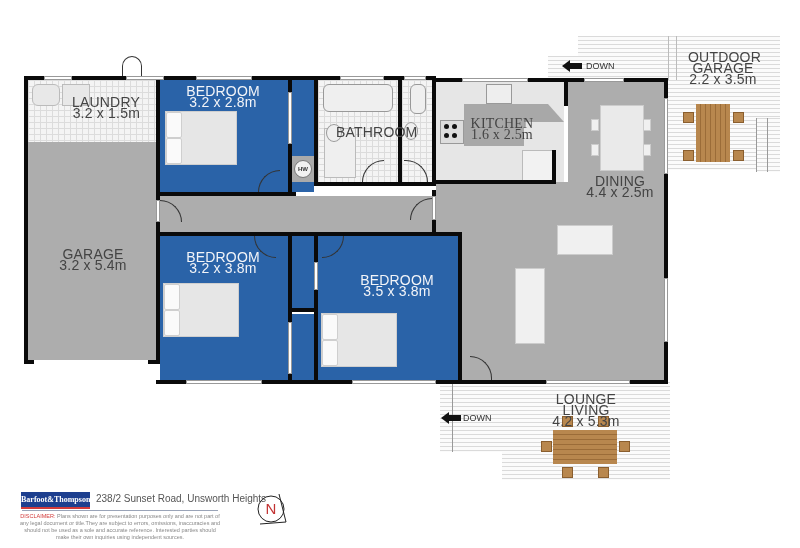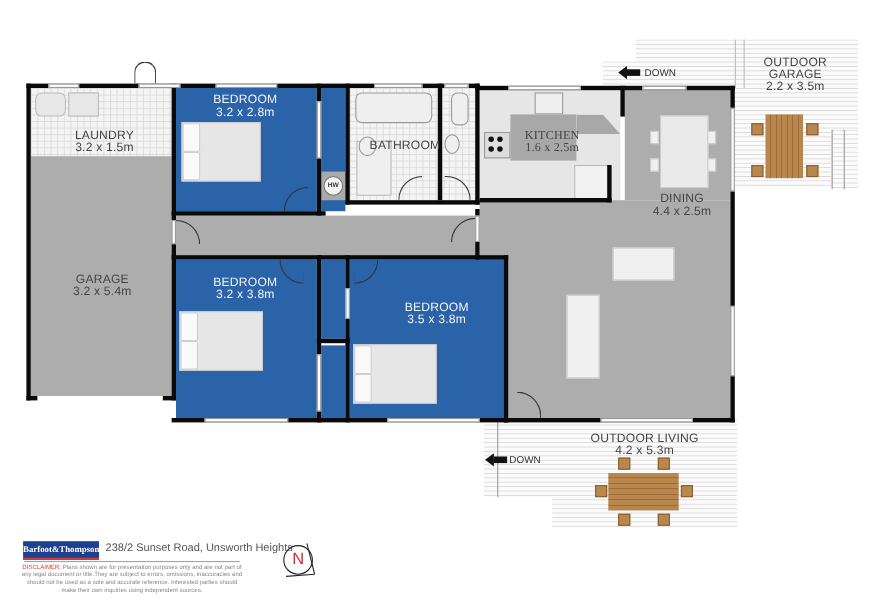--- a/index.html
+++ b/index.html
@@ -1,18 +1,18 @@
 <!DOCTYPE html>
 <html><head>
 <meta charset="utf-8">
 <style>
   html,body{margin:0;padding:0;background:#ffffff;}
   body{width:800px;height:548px;position:relative;overflow:hidden;font-family:"Liberation Sans",sans-serif;}
   .abs{position:absolute;}
-  .lbl{position:absolute;text-align:center;font-size:11px;line-height:11px;color:#444;letter-spacing:0.2px;}
+  .lbl{position:absolute;text-align:center;font-size:14px;line-height:11px;color:#444;letter-spacing:0.2px;}
   .lbl.light{color:#f2f4f8;}
   .lbl span{display:block;}
   .tile{background-color:#f4f4f4;background-image:linear-gradient(#dcdcdc 1px,transparent 1px),linear-gradient(90deg,#dcdcdc 1px,transparent 1px);background-size:6px 6px;}
   .deck{background-color:#fbfbfb;background-image:linear-gradient(#dadada 1px,transparent 1px);background-size:100% 4px;}
   .blue{background:#2a63a8;}
   .grey{background:#adadad;}
   .lgrey{background:#e6e6e6;}
   .wall{position:absolute;background:#0a0a0a;}
   .win{position:absolute;background:#ffffff;border:1px solid #999;box-sizing:border-box;}
   .door{position:absolute;border:1px solid #333;box-sizing:border-box;}
@@ -175,21 +175,21 @@
     <div class="arrow" style="left:562px;top:60px;"></div>
     <div class="arrowbar" style="left:570px;top:63px;width:12px;height:6px;"></div>
     <div class="down-text" style="left:586px;top:61px;">DOWN</div>
   </div>
   <div>
     <div class="arrow" style="left:441px;top:412px;"></div>
     <div class="arrowbar" style="left:449px;top:415px;width:12px;height:6px;"></div>
     <div class="down-text" style="left:463px;top:413px;">DOWN</div>
   </div>
 
-  <div class="lbl" style="left:50px;top:118px;width:90px;">
+  <div class="lbl" style="left:50px;top:97px;width:90px;text-align:right;">
       <span>LAUNDRY</span>
       <span>3.2 x 1.5m</span>
     </div>
   <div class="lbl" style="left:48px;top:249px;width:90px;">
       <span>GARAGE</span>
       <span>3.2 x 5.4m</span>
     </div>
   <div class="lbl light" style="left:178px;top:86px;width:90px;">
       <span>BEDROOM</span>
       <span>3.2 x 2.8m</span>
@@ -212,21 +212,21 @@
     </div>
   <div class="lbl light" style="left:178px;top:252px;width:90px;">
       <span>BEDROOM</span>
       <span>3.2 x 3.8m</span>
     </div>
   <div class="lbl light" style="left:352px;top:275px;width:90px;">
       <span>BEDROOM</span>
       <span>3.5 x 3.8m</span>
     </div>
   <div class="lbl" style="left:536px;top:394px;width:100px;">
-      <span>OUTDOOR LIVING</span>
+      <span>LOUNGE LIVING</span>
       <span>4.2 x 5.3m</span>
     </div>
 </div>
 
 <div class="abs" style="left:0;top:480px;width:800px;height:68px;">
   <div class="abs" style="left:21px;top:12px;width:69px;height:15px;background:#1d3f8f;border-bottom:2px solid #d23b3b;color:#fff;font-family:'Liberation Serif',serif;font-size:8px;font-weight:bold;line-height:15px;text-align:center;">Barfoot&amp;Thompson</div>
   <div class="abs" style="left:96px;top:13px;font-size:10px;color:#555;">238/2 Sunset Road, Unsworth Heights</div>
   <div class="abs" style="left:22px;top:30px;width:196px;height:1px;background:#9aa4b8;"></div>
   <div class="abs" style="left:18px;top:33px;width:204px;font-size:5.5px;line-height:7px;color:#888;text-align:center;">
     <span style="color:#d23b3b;">DISCLAIMER:</span>

